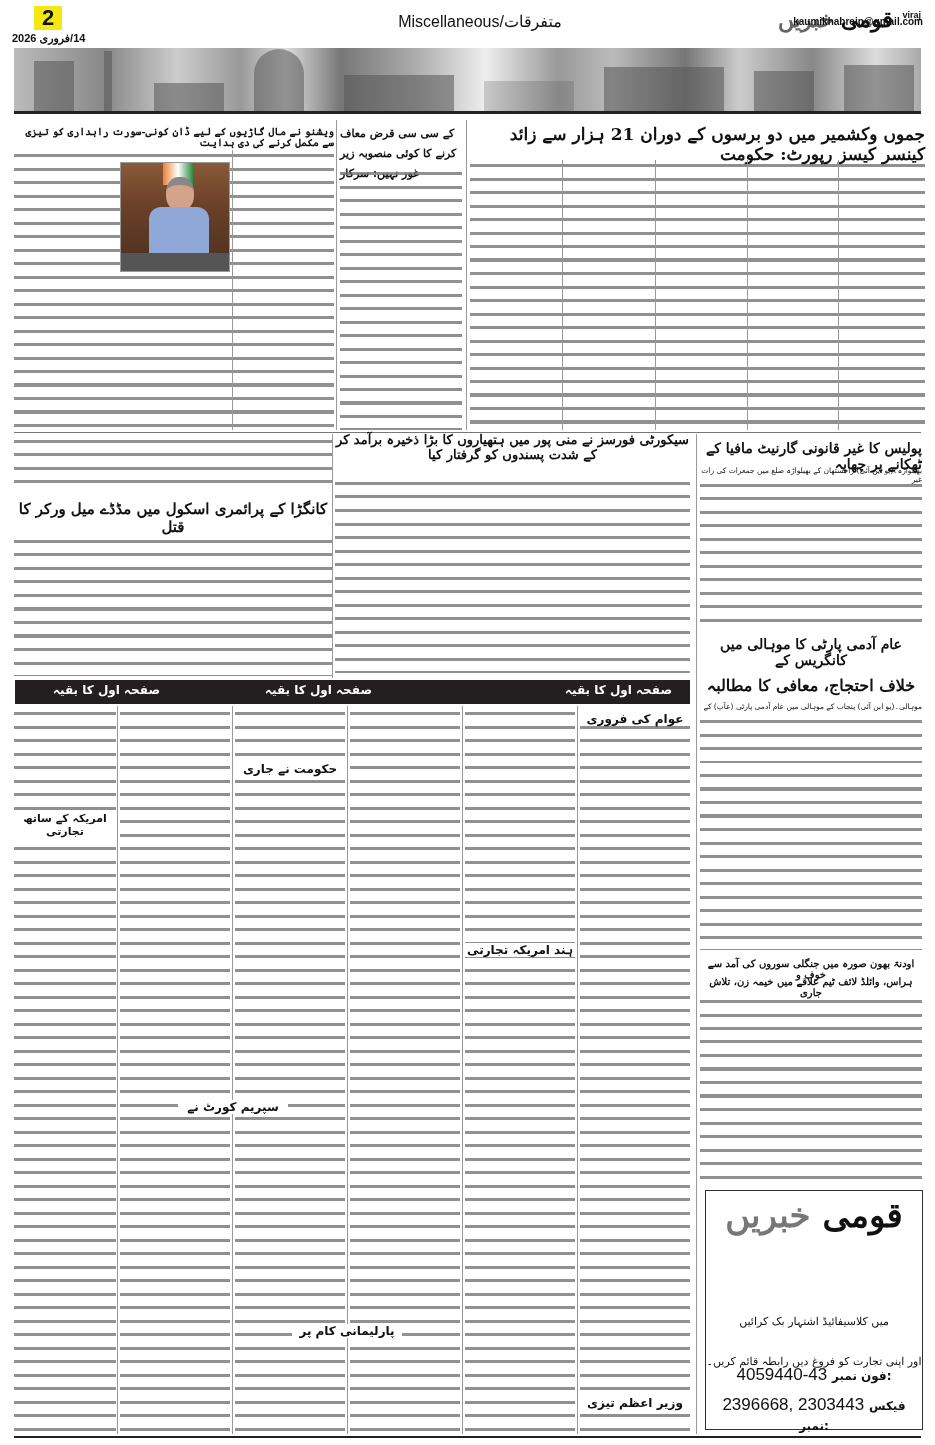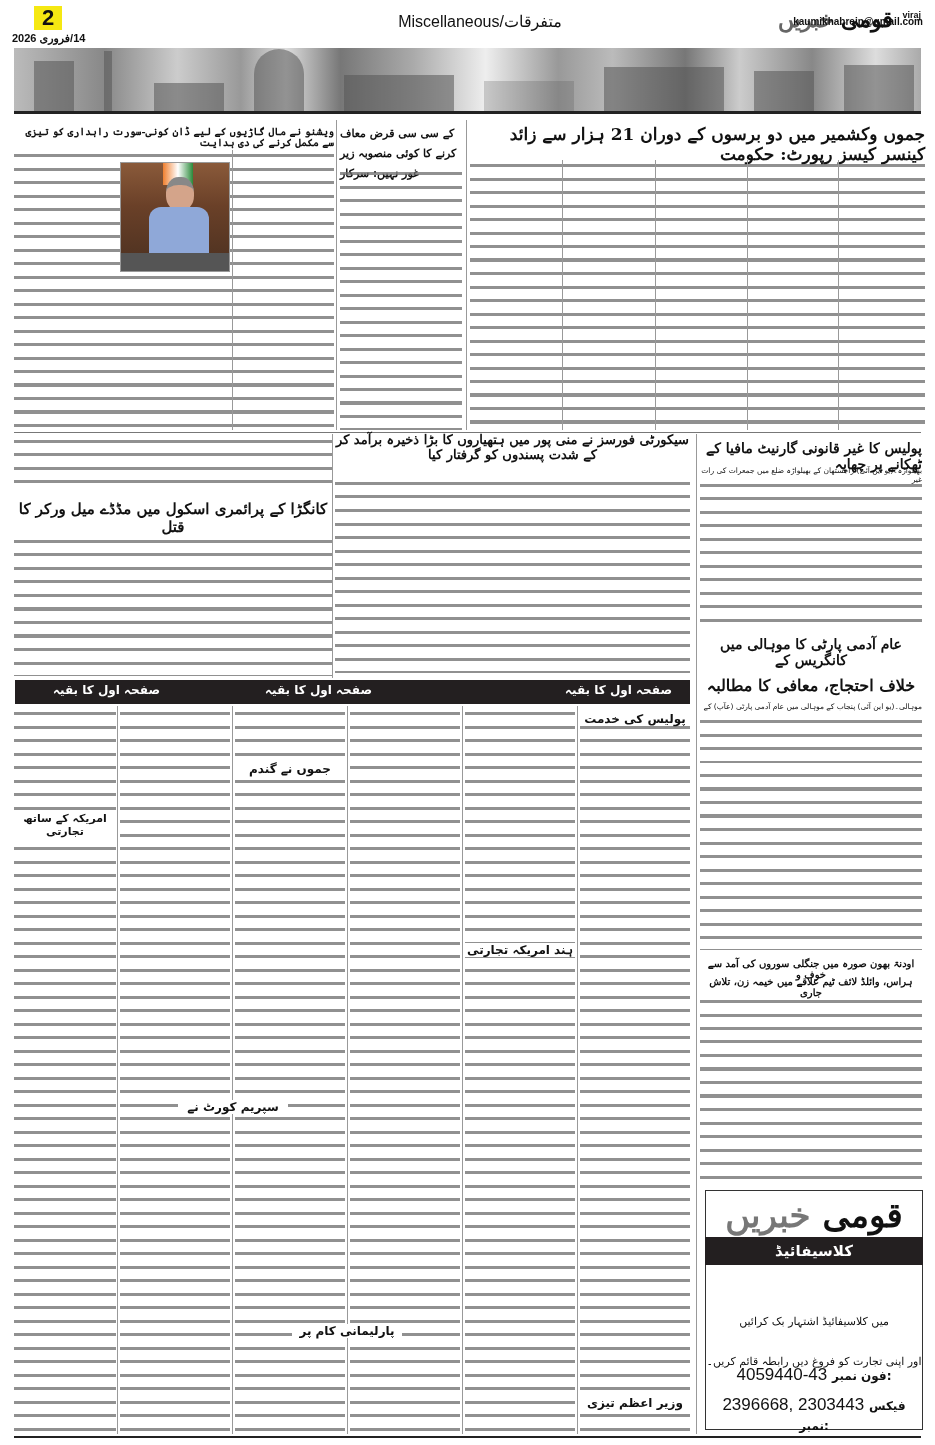--- a/index.html
+++ b/index.html
@@ -149,36 +149,35 @@
   </div>
 <div class="abs col" style="left:14px;top:708px;width:102px;height:725px;">
     <div class="line-fill"></div>
   </div>
 <div class="vr" style="left:577px;top:706px;height:728px;"></div>
 <div class="vr" style="left:462px;top:706px;height:728px;"></div>
 <div class="vr" style="left:347px;top:706px;height:728px;"></div>
 <div class="vr" style="left:232px;top:706px;height:728px;"></div>
 <div class="vr" style="left:117px;top:706px;height:728px;"></div>
 
-<div class="abs subhead rtl" style="left:580px;top:712px;width:110px;">پولیس کی خدمت</div>
+<div class="abs subhead rtl" style="left:580px;top:712px;width:110px;">عوام کی فروری</div>
 <div class="abs subhead rtl" style="left:465px;top:943px;width:110px;">ہند امریکہ تجارتی</div>
-<div class="abs subhead rtl" style="left:235px;top:762px;width:110px;">جموں نے گندم</div>
+<div class="abs subhead rtl" style="left:235px;top:762px;width:110px;">حکومت نے جاری</div>
 <div class="abs subhead rtl" style="left:14px;top:812px;width:102px;font-size:11px;">امریکہ کے ساتھ تجارتی</div>
 <div class="abs subhead rtl" style="left:178px;top:1100px;width:110px;">سپریم کورٹ نے</div>
 <div class="abs subhead rtl" style="left:292px;top:1324px;width:110px;">پارلیمانی کام پر</div>
 <div class="abs subhead rtl" style="left:580px;top:1396px;width:110px;">وزیر اعظم تیزی</div>
 
 <div class="hr" style="left:14px;top:1436px;width:907px;height:2px;background:#222;"></div>
 
 <div class="abs ad">
   <div class="ad-logo">
     <span class="a">قومی</span>
     <span class="b">خبریں</span>
   </div>
-  <div class="ad-band">کلاسیفائیڈ</div>
   <div class="ad-line rtl" style="top:124px;">میں کلاسیفائیڈ اشتہار بک کرائیں</div>
   <div class="ad-line rtl" style="top:148px;margin-top:16px;">اور اپنی تجارت کو فروغ دیں رابطہ قائم کریں۔</div>
   <div class="ad-phone" style="top:174px;">
     <span>4059440-43</span>
     <b>فون نمبر:</b>
   </div>
   <div class="ad-phone" style="top:204px;">
     <span>2396668, 2303443</span>
     <b>فیکس نمبر:</b>
   </div>

